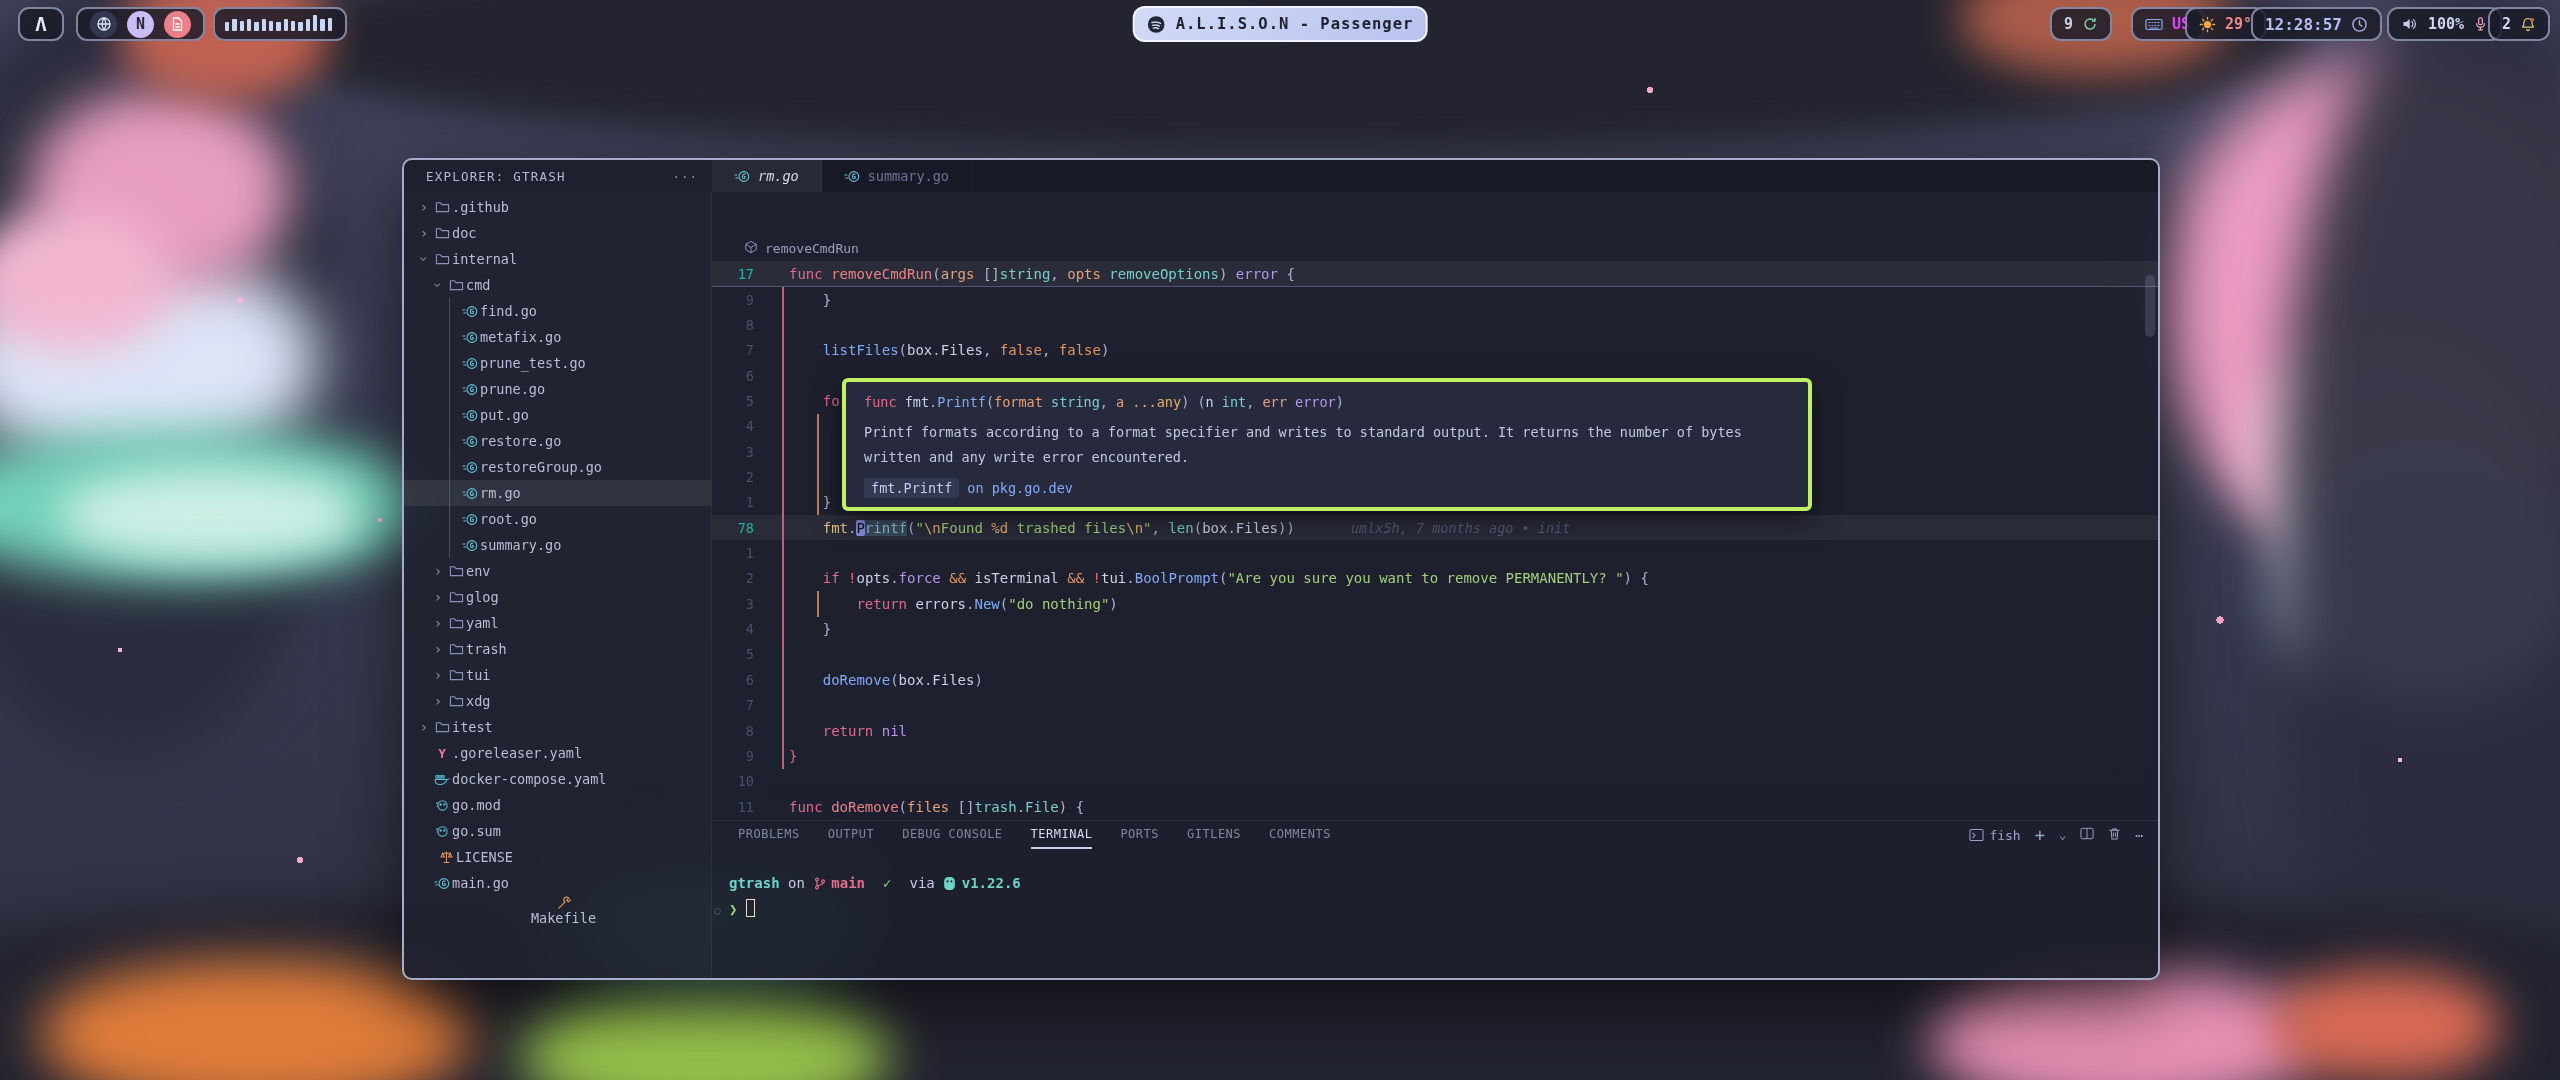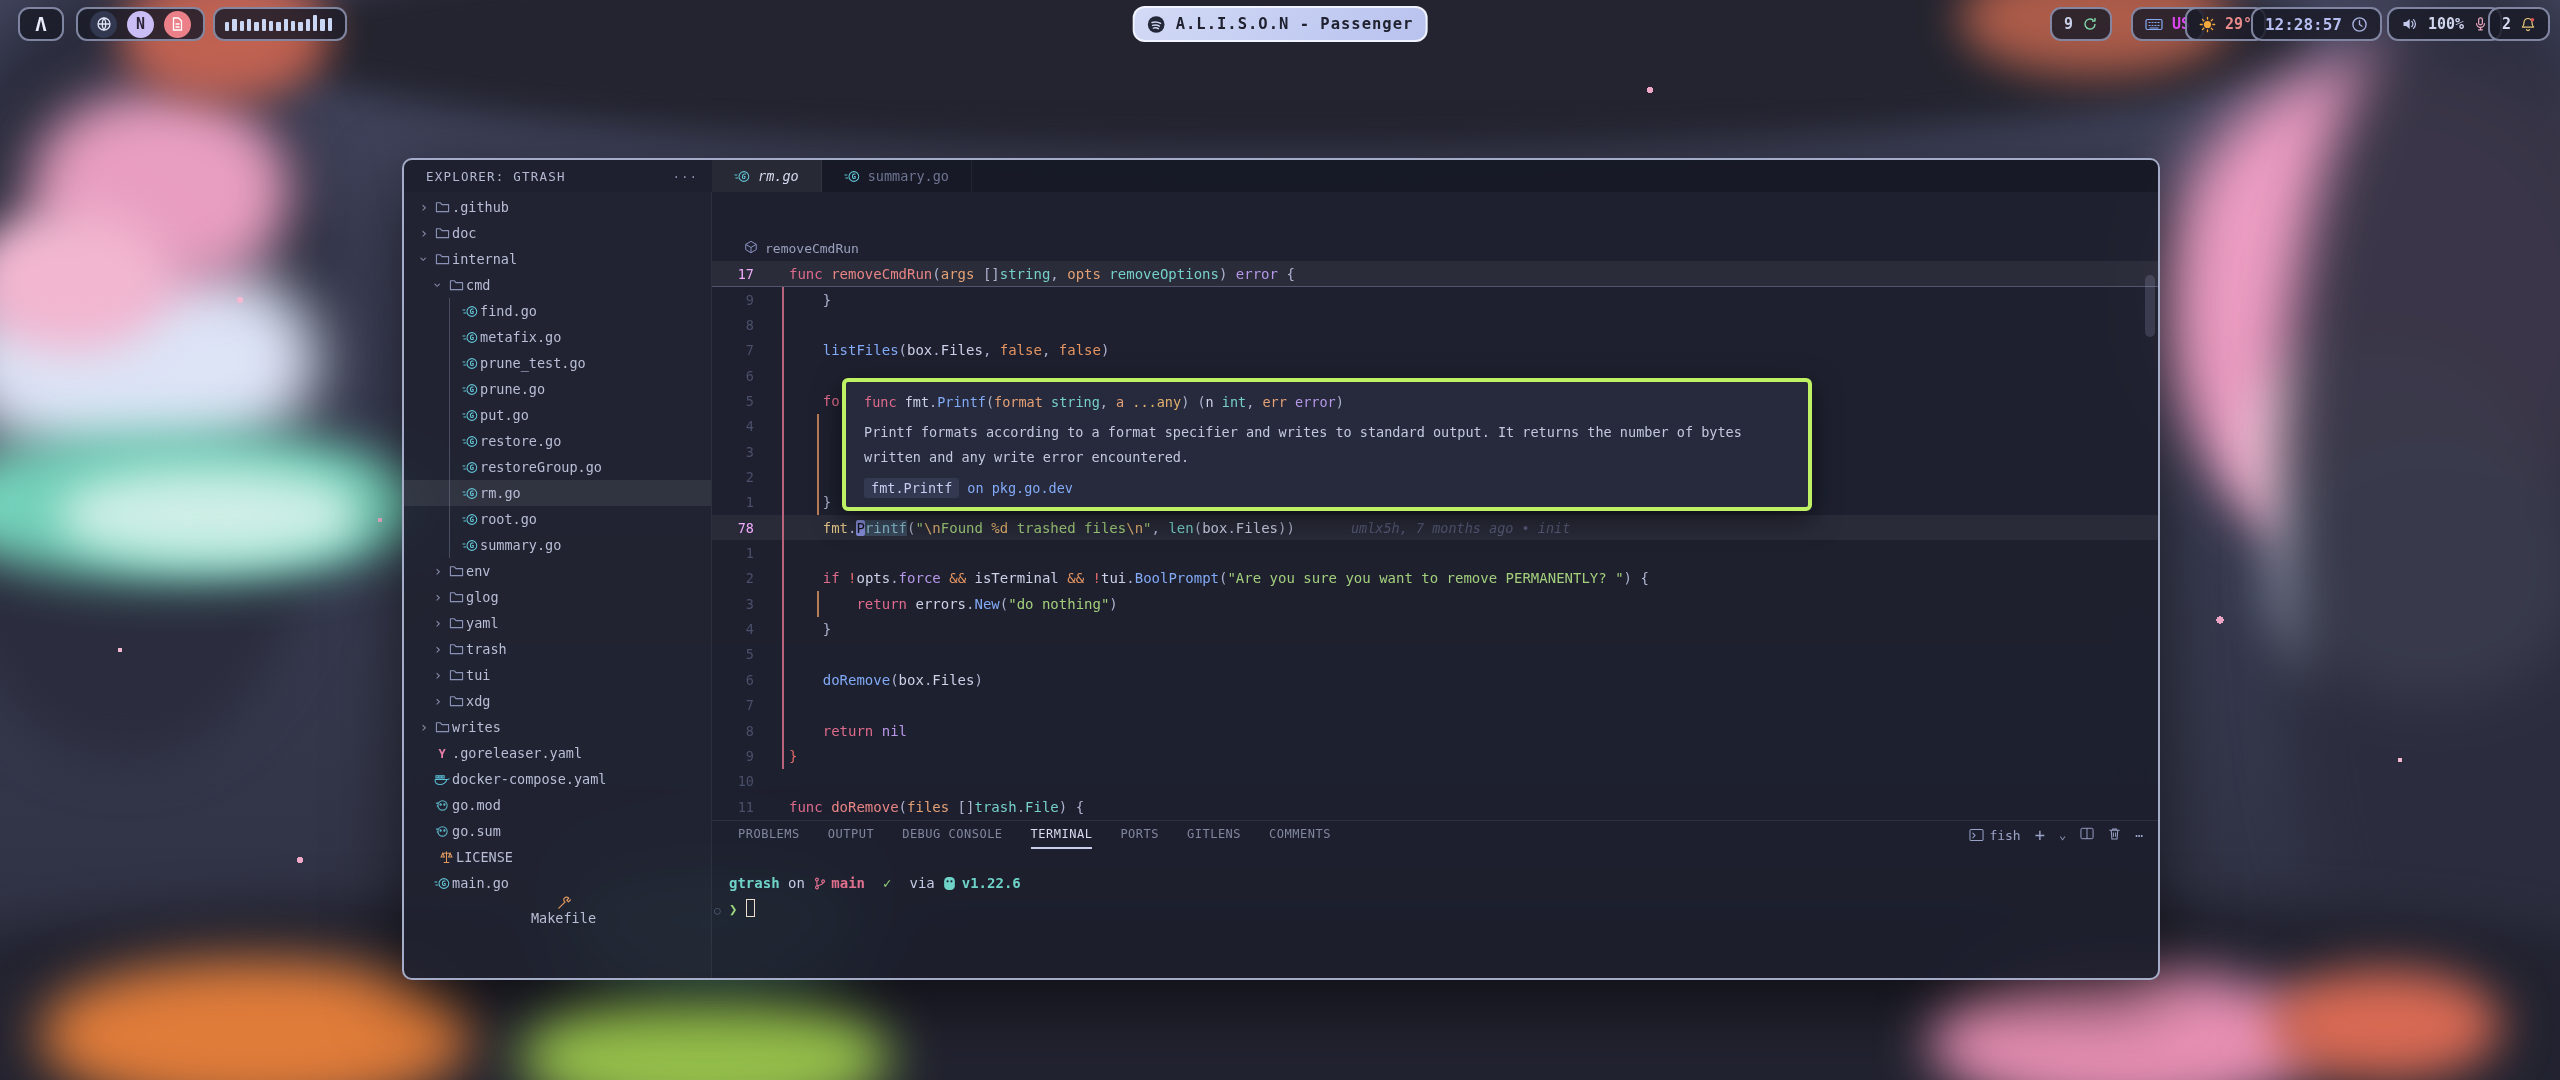--- a/index.html
+++ b/index.html
@@ -85,21 +85,21 @@
   .tree-guide { position:absolute; left:45px; width:1px; background:rgba(150,156,185,.35); }
 
   .editor { position:absolute; left:308px; top:32px; right:0; bottom:0;margin-top:43px; }
   .breadcrumb { height:26px; display:flex; align-items:center; gap:7px; padding-left:32px;
     color:#9aa0bd; font-size:13px; }
   .sticky { height:26px; display:flex; align-items:center; background:rgba(255,255,255,.055);
     border-bottom:1px solid rgba(130,138,175,.45); }
   .crow { height:25.35px; display:flex; align-items:center; position:relative; }
   .crow.cur { background:rgba(255,255,255,.05); }
   .ln { width:56px; text-align:right; padding-right:14px; color:#4b4f6a; flex:none; font-size:13.5px; }
-  .ln.bright { color:#f0abfc; }
+  .ln.bright { color:#14b8a6; }
   .ct { padding-left:21px; white-space:pre; }
   .blame { margin-left:56px; color:#565a76; font-style:italic; font-size:13.5px; }
 
   .tk-k{color:#df6b8c} .tk-d{color:#e88484} .tk-f{color:#82aaf7} .tk-t{color:#76d0c9}
   .tk-p{color:#e5a175} .tk-s{color:#a3cf7c} .tk-e{color:#e2b06e} .tk-o{color:#e59560}
   .tk-r{color:#e26a6a} .tk-u{color:#b797e8} .tk-v{color:#ccd1e8} .tk-x{color:#aeb3cf}
   .tk-y{color:#dfc184}
   .tk-sp{background:#858cd8;color:#12141f;border-radius:2px}
   .tk-wh{background:rgba(100,145,175,.30);color:#8bc0d4}
 
@@ -526,21 +526,21 @@
           </span>
           <span>xdg</span>
         </div>
         <div class="xrow" style="padding-left: 12px;">
           <span class="chev">›</span>
           <span class="fic">
             <svg width="15" height="14" viewBox="0 0 16 15" fill="none" stroke="#8b92b8" stroke-width="1.2">
               <path d="M1.5 3h4.3l1.6 2h7.1v7.5H1.5z" stroke-linejoin="round"></path>
             </svg>
           </span>
-          <span>writes</span>
+          <span>itest</span>
         </div>
         <div class="xrow" style="padding-left: 12px;">
           <span class="chev"></span>
           <span class="fic">
             <svg width="14" height="14" viewBox="0 0 14 14">
               <text x="7" y="11.5" font-size="12" fill="#e87fa8" text-anchor="middle" font-family="monospace" font-weight="bold">Y</text>
             </svg>
           </span>
           <span>.goreleaser.yaml</span>
         </div>

